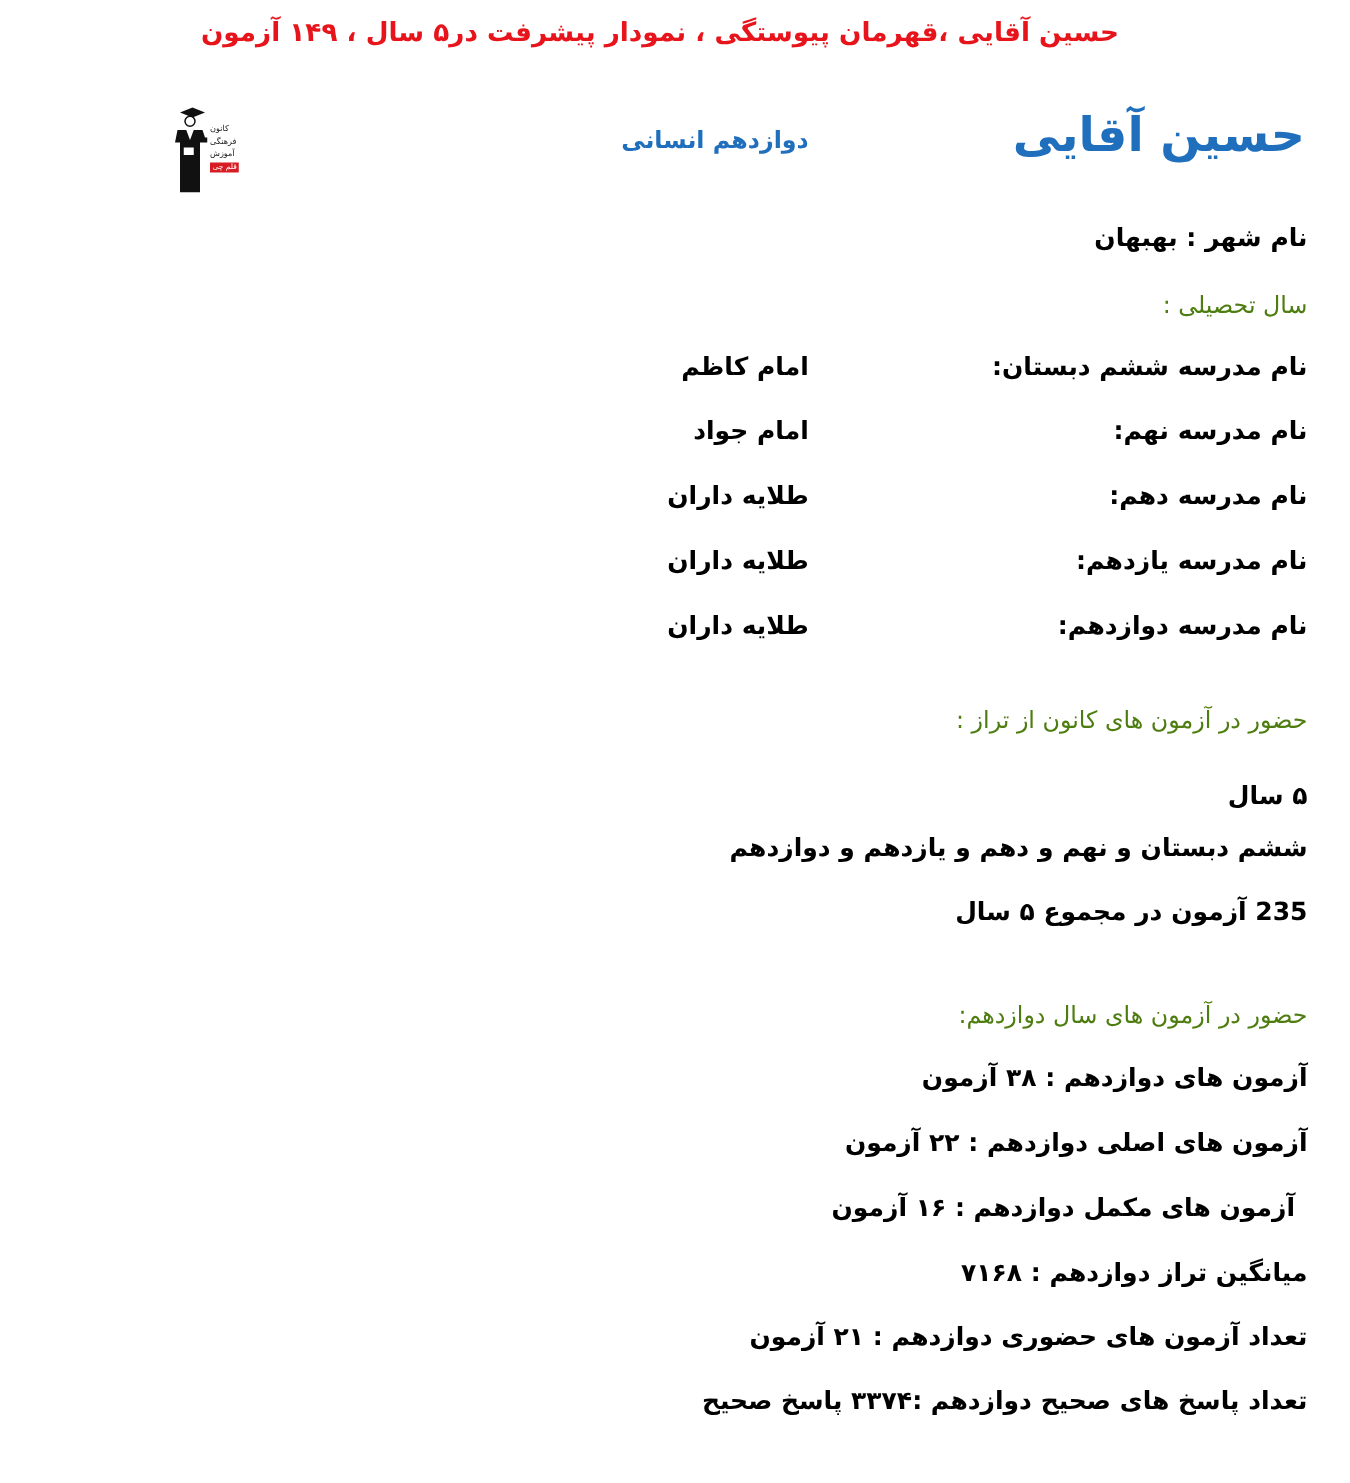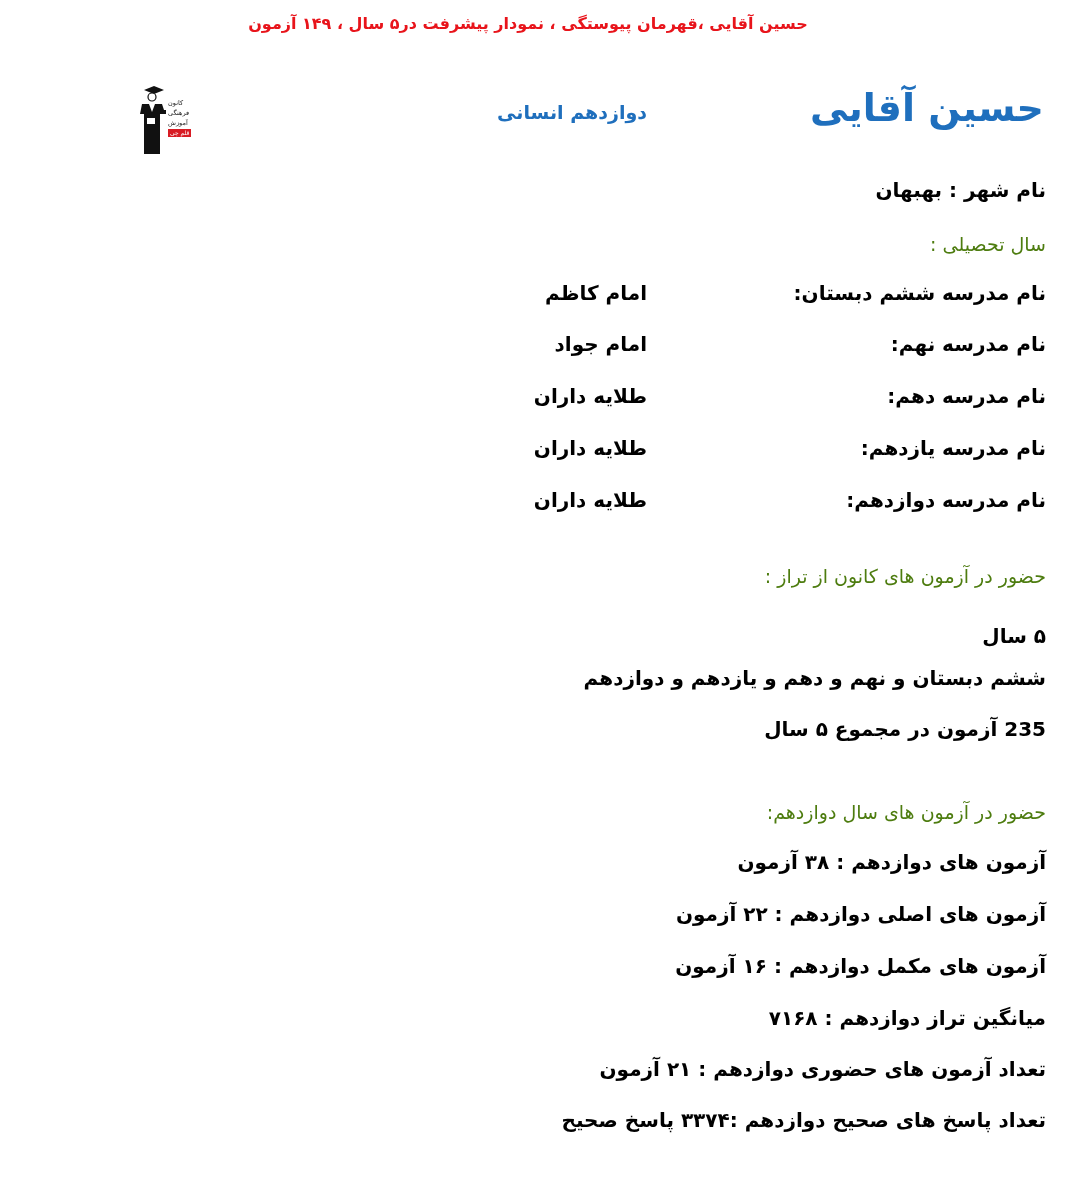--- a/index.html
+++ b/index.html
@@ -15,21 +15,21 @@
       font-family: "DejaVu Sans", sans-serif;
       color: #000000;
     }
     .abs { position: absolute; white-space: nowrap; }
 
     .page-title {
       top: 14px;
       left: 0;
       width: 1056px;
       text-align: center;
-      font-size: 16px;
+      font-size: 21px;
       font-weight: bold;
       color: #e8141b;
       direction: rtl;
     }
     .student-name {
       top: 86px;
       right: 36px;
       font-size: 38px;
       font-weight: bold;
       color: #1f6fbd;
@@ -140,16 +140,16 @@
 </div>
 
 <div class="abs red-heading" style="top:565px; right:34px;">حضور در آزمون های کانون از تراز :</div>
 <div class="abs bold-line" style="top:624px; right:34px;">۵ سال</div>
 <div class="abs bold-line" style="top:666px; right:34px;">ششم دبستان و نهم و دهم و یازدهم و دوازدهم</div>
 <div class="abs bold-line" style="top:717px; right:34px;">235 آزمون در مجموع ۵ سال</div>
 
 <div class="abs red-heading" style="top:801px; right:34px;">حضور در آزمون های سال دوازدهم:</div>
 <div class="abs bold-line" style="top:850px; right:34px;">آزمون های دوازدهم : ۳۸ آزمون</div>
 <div class="abs bold-line" style="top:902px; right:34px;">آزمون های اصلی دوازدهم : ۲۲ آزمون</div>
-<div class="abs bold-line" style="top:954px; right:34px;">آزمون های مکمل دوازدهم : ۱۶ آزمون</div>
+<div class="abs bold-line" style="top:954px; right:44px;">آزمون های مکمل دوازدهم : ۱۶ آزمون</div>
 <div class="abs bold-line" style="top:1006px; right:34px;">میانگین تراز دوازدهم : ۷۱۶۸</div>
 <div class="abs bold-line" style="top:1057px; right:34px;">تعداد آزمون های حضوری دوازدهم : ۲۱ آزمون</div>
 <div class="abs bold-line" style="top:1108px; right:34px;">تعداد پاسخ های صحیح دوازدهم :۳۳۷۴ پاسخ صحیح</div>
 
 </body></html>

